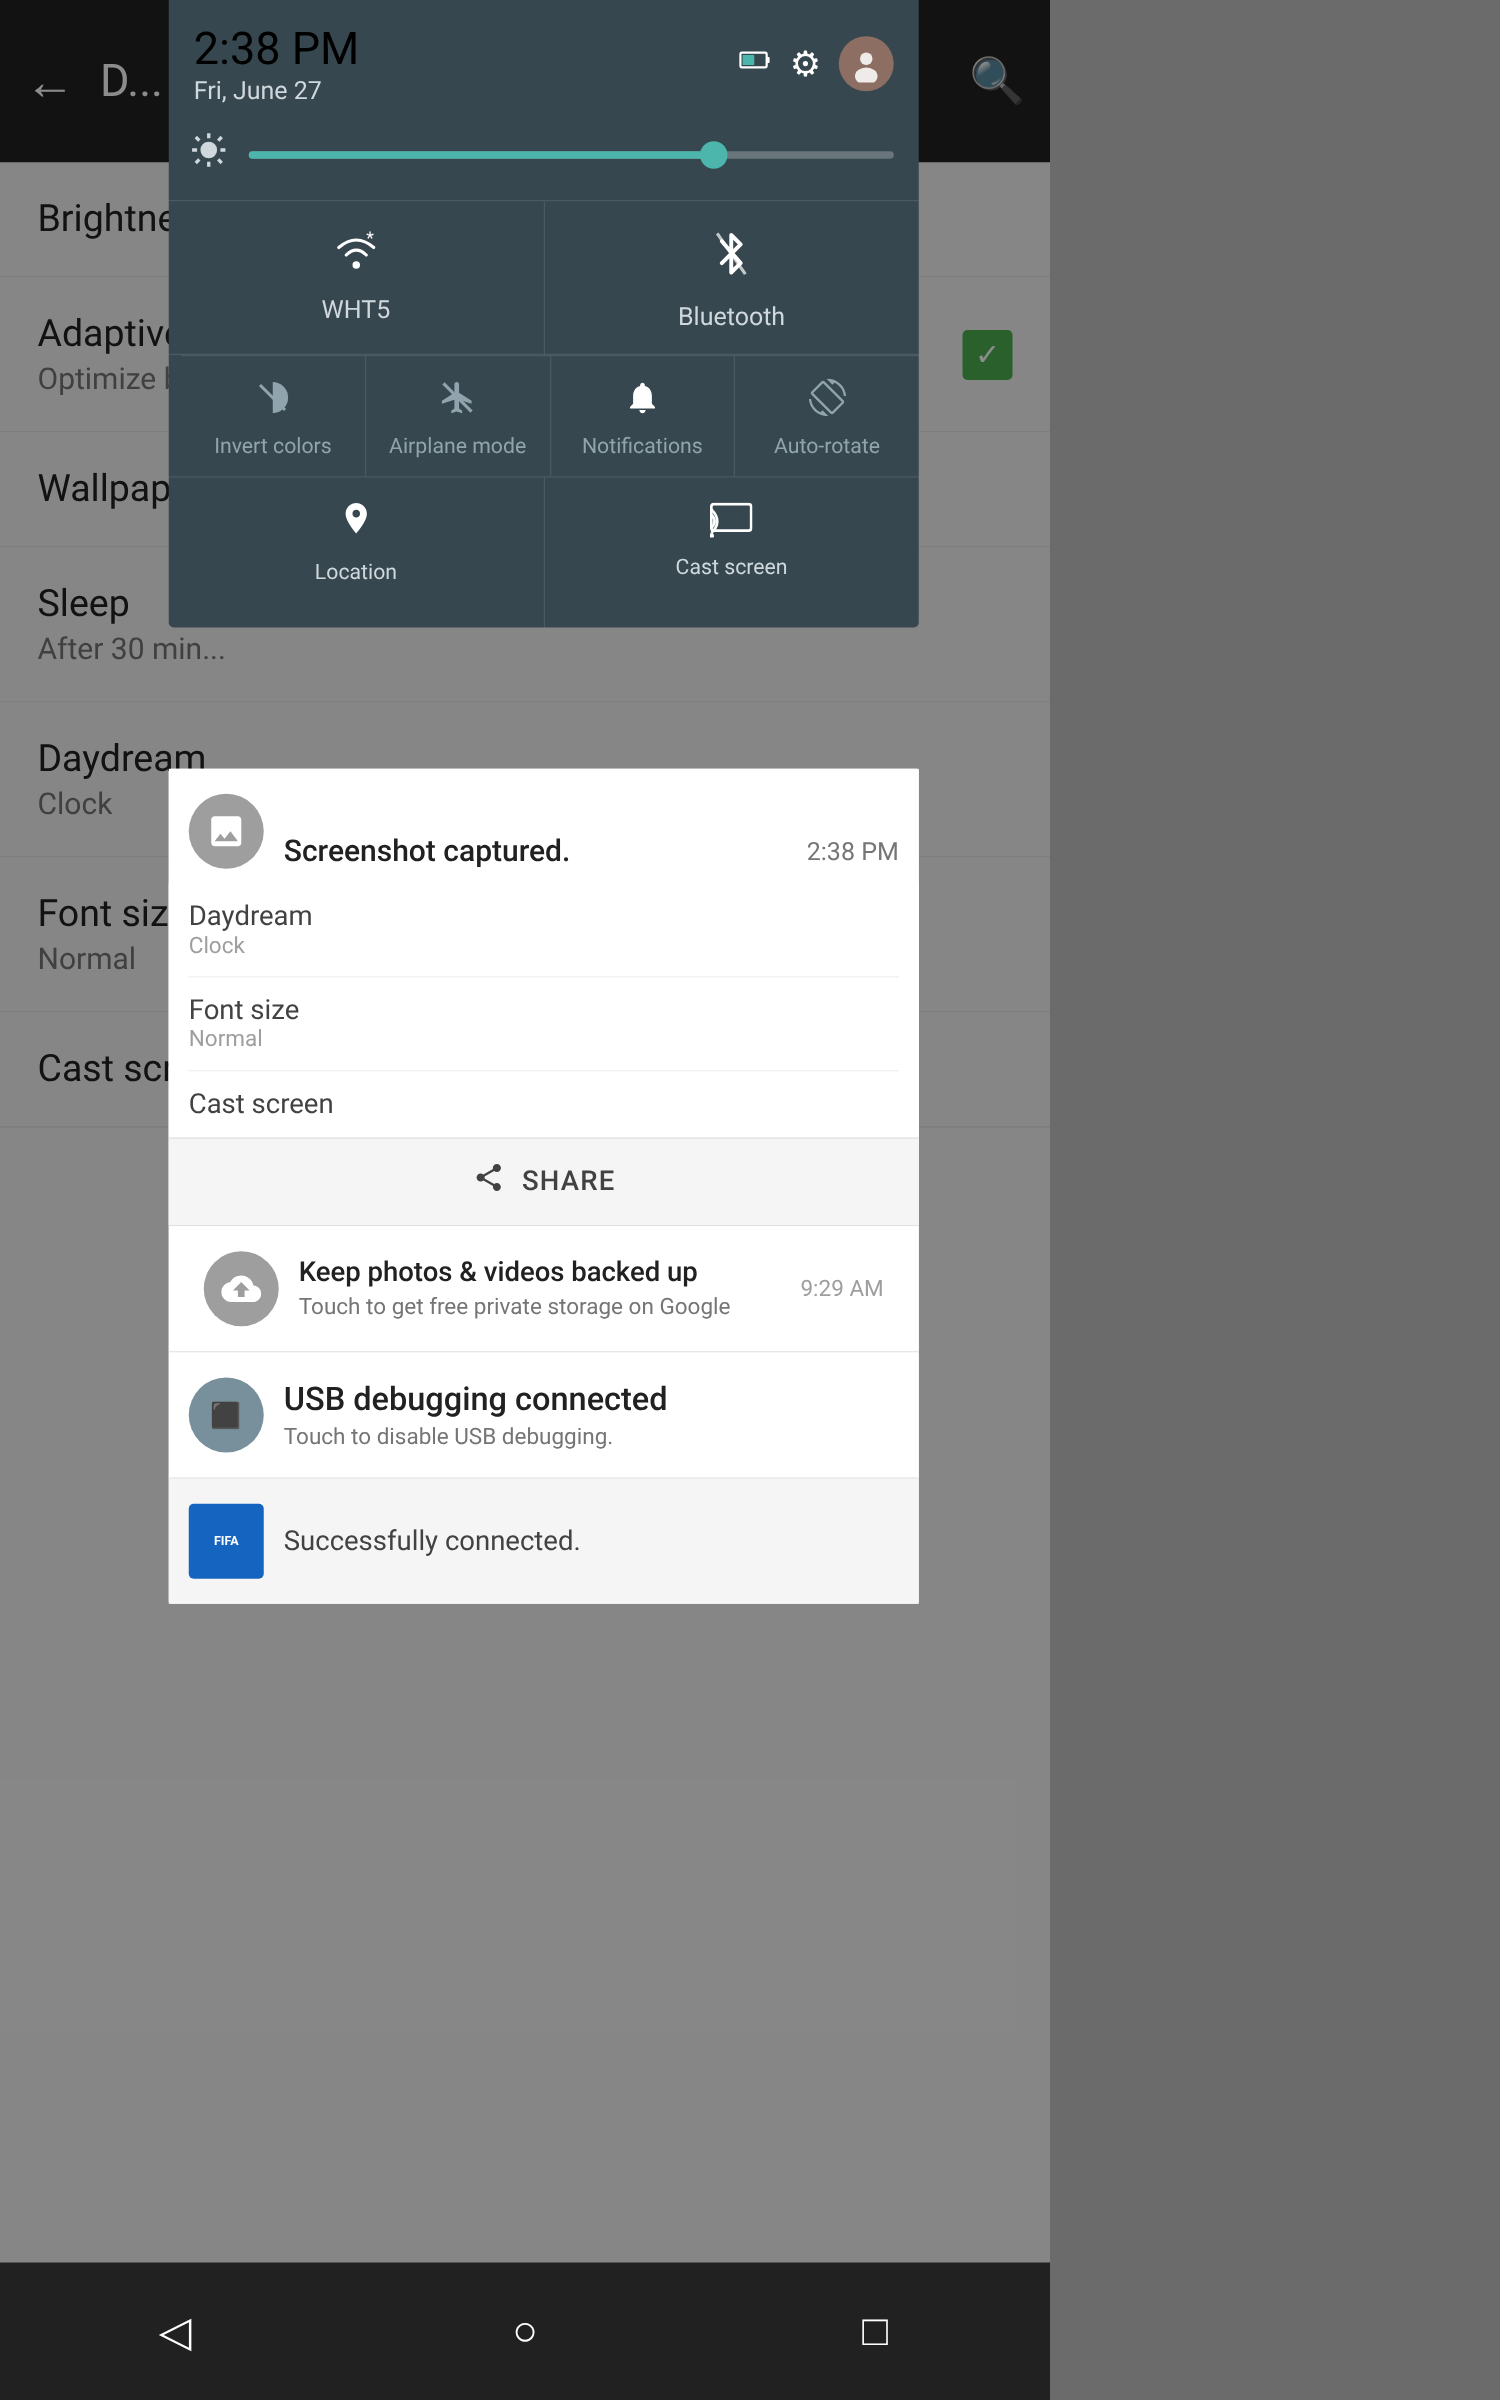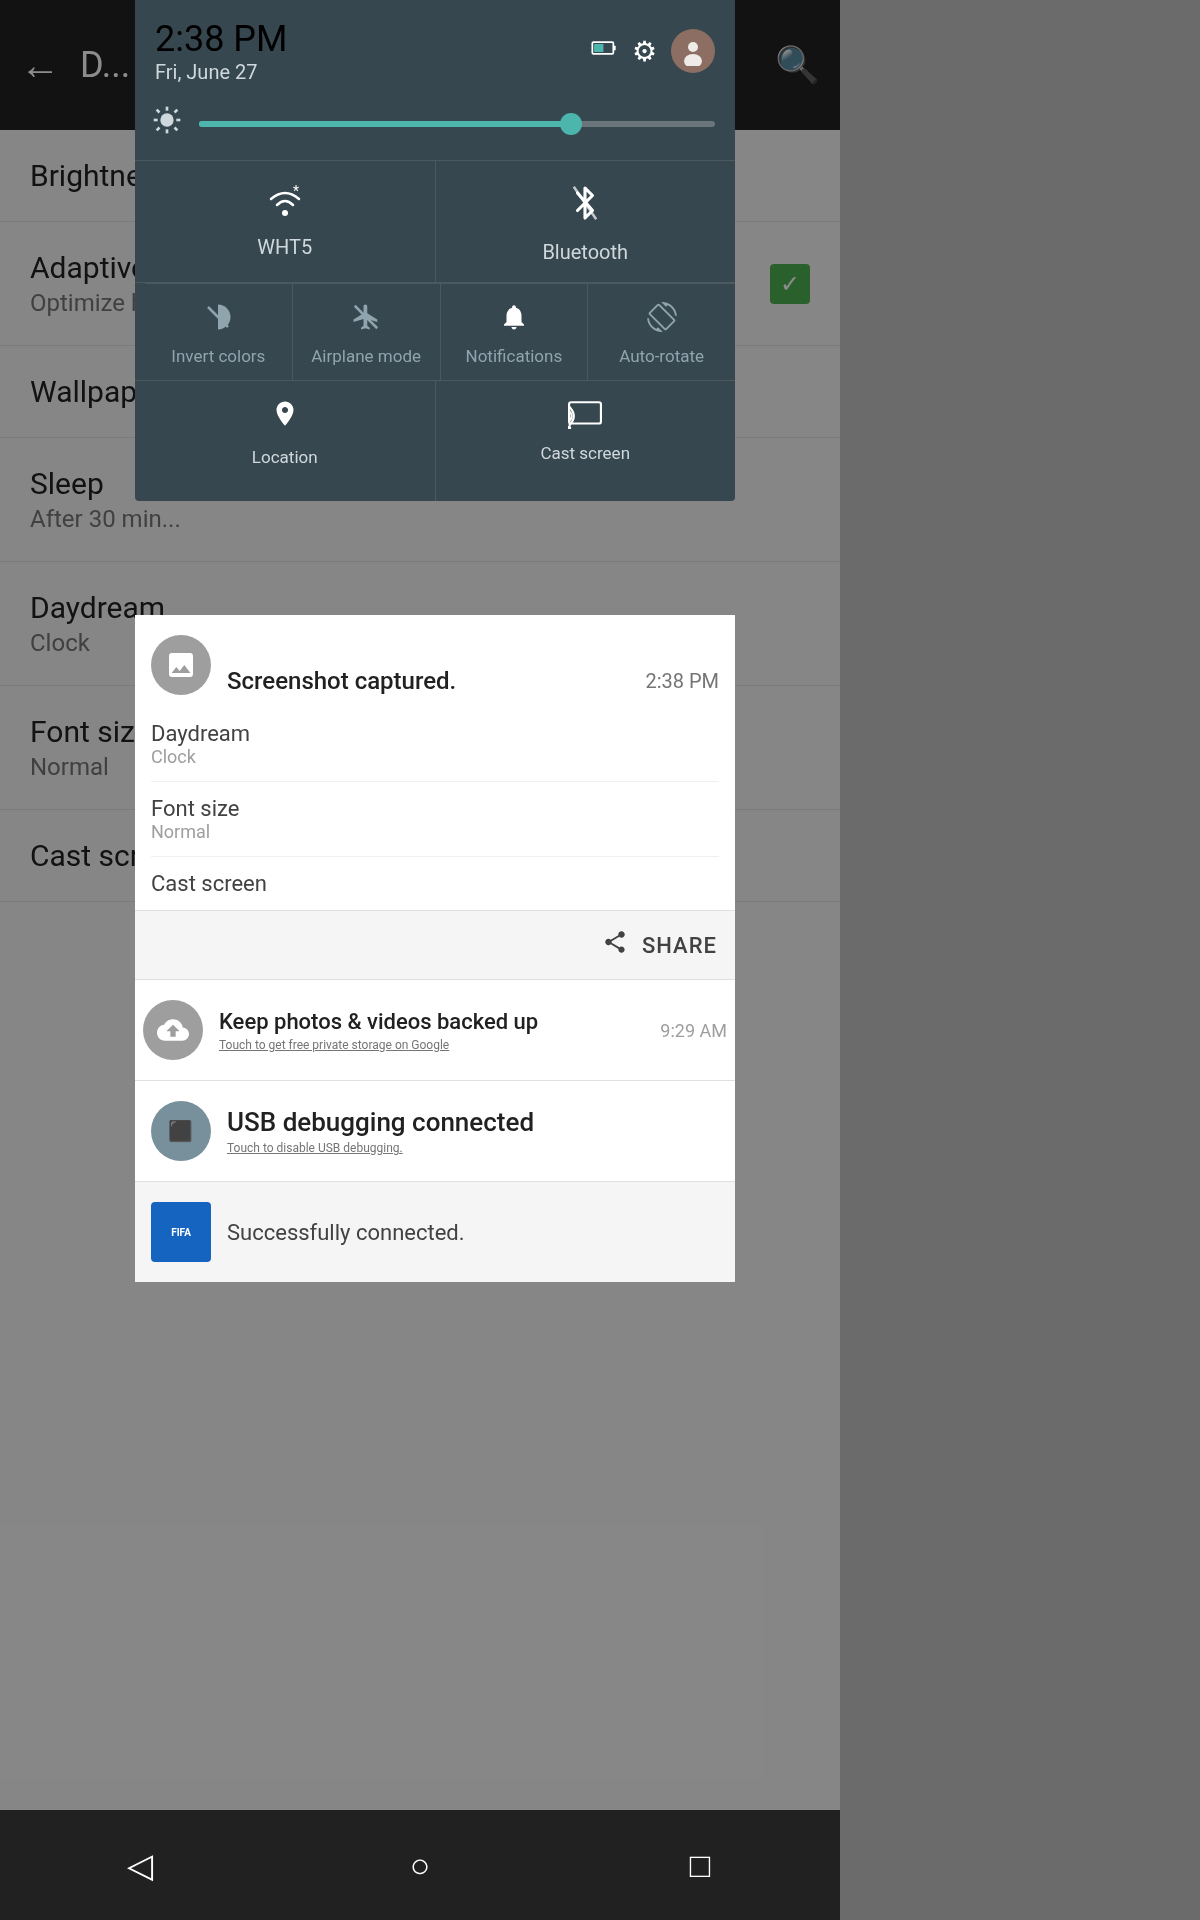--- a/index.html
+++ b/index.html
@@ -311,21 +311,21 @@
       font-size: 22px;
       color: #424242;
     }
     .notif-exp-item-sub {
       font-size: 18px;
       color: #9e9e9e;
     }
     .notif-share-btn {
       display: flex;
       align-items: center;
-      justify-content: flex-end;
+      justify-content: center;
       gap: 14px;
       padding: 18px;
       background: #f5f5f5;
       border-top: 1px solid #e0e0e0;
       cursor: pointer;
     }
     .share-icon {
       font-size: 26px;
       color: #424242;
     }
@@ -335,21 +335,21 @@
       color: #424242;
       letter-spacing: 1px;
     }
 
     
     .notif-backup {
       background: #fff;
       border-bottom: 1px solid #e0e0e0;
       display: flex;
       align-items: center;
-      padding: 20px 8px;
+      padding: 20px 28px;
       gap: 16px;
     }
     .notif-backup-icon {
       width: 60px;
       height: 60px;
       border-radius: 50%;
       background: #9e9e9e;
       display: flex;
       align-items: center;
       justify-content: center;
@@ -359,24 +359,23 @@
     }
     .notif-backup-content {
       flex: 1;
     }
     .notif-backup-title {
       font-size: 22px;
       color: #212121;
       font-weight: 500;
     }
     .notif-backup-sub {
-      font-size: 12px;
+      font-size: 18px;
       color: #757575;
       margin-top: 4px;
-      text-decoration: underline;
     }
     .notif-backup-time {
       font-size: 18px;
       color: #9e9e9e;
     }
 
     .notif-usb {
       background: #fff;
       border-bottom: 1px solid #e0e0e0;
       display: flex;

